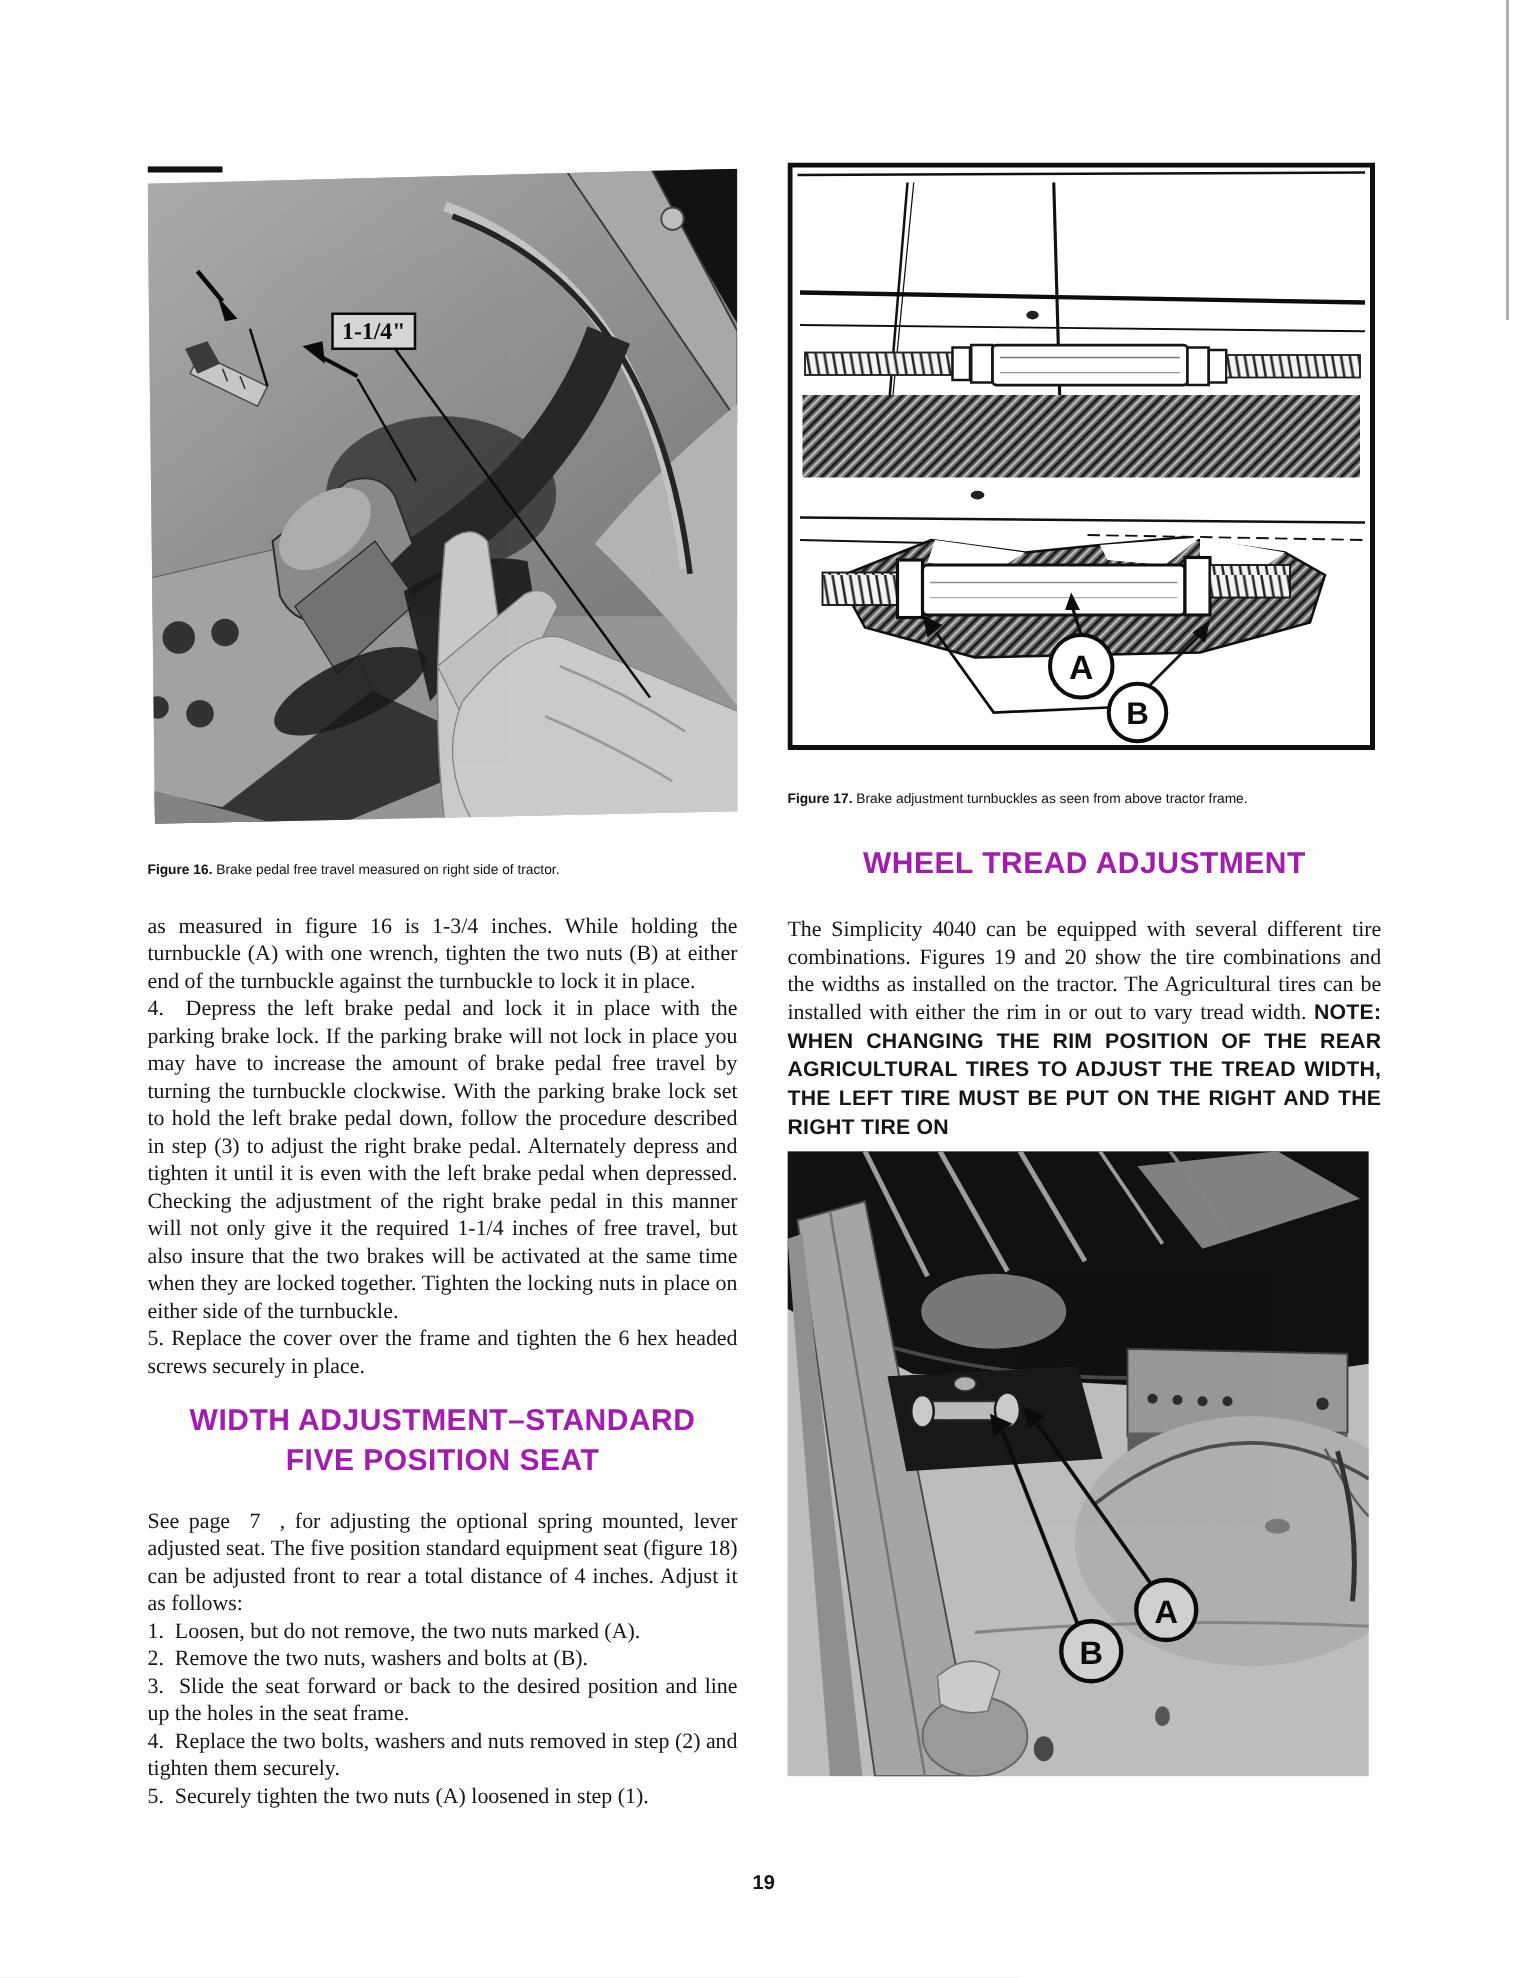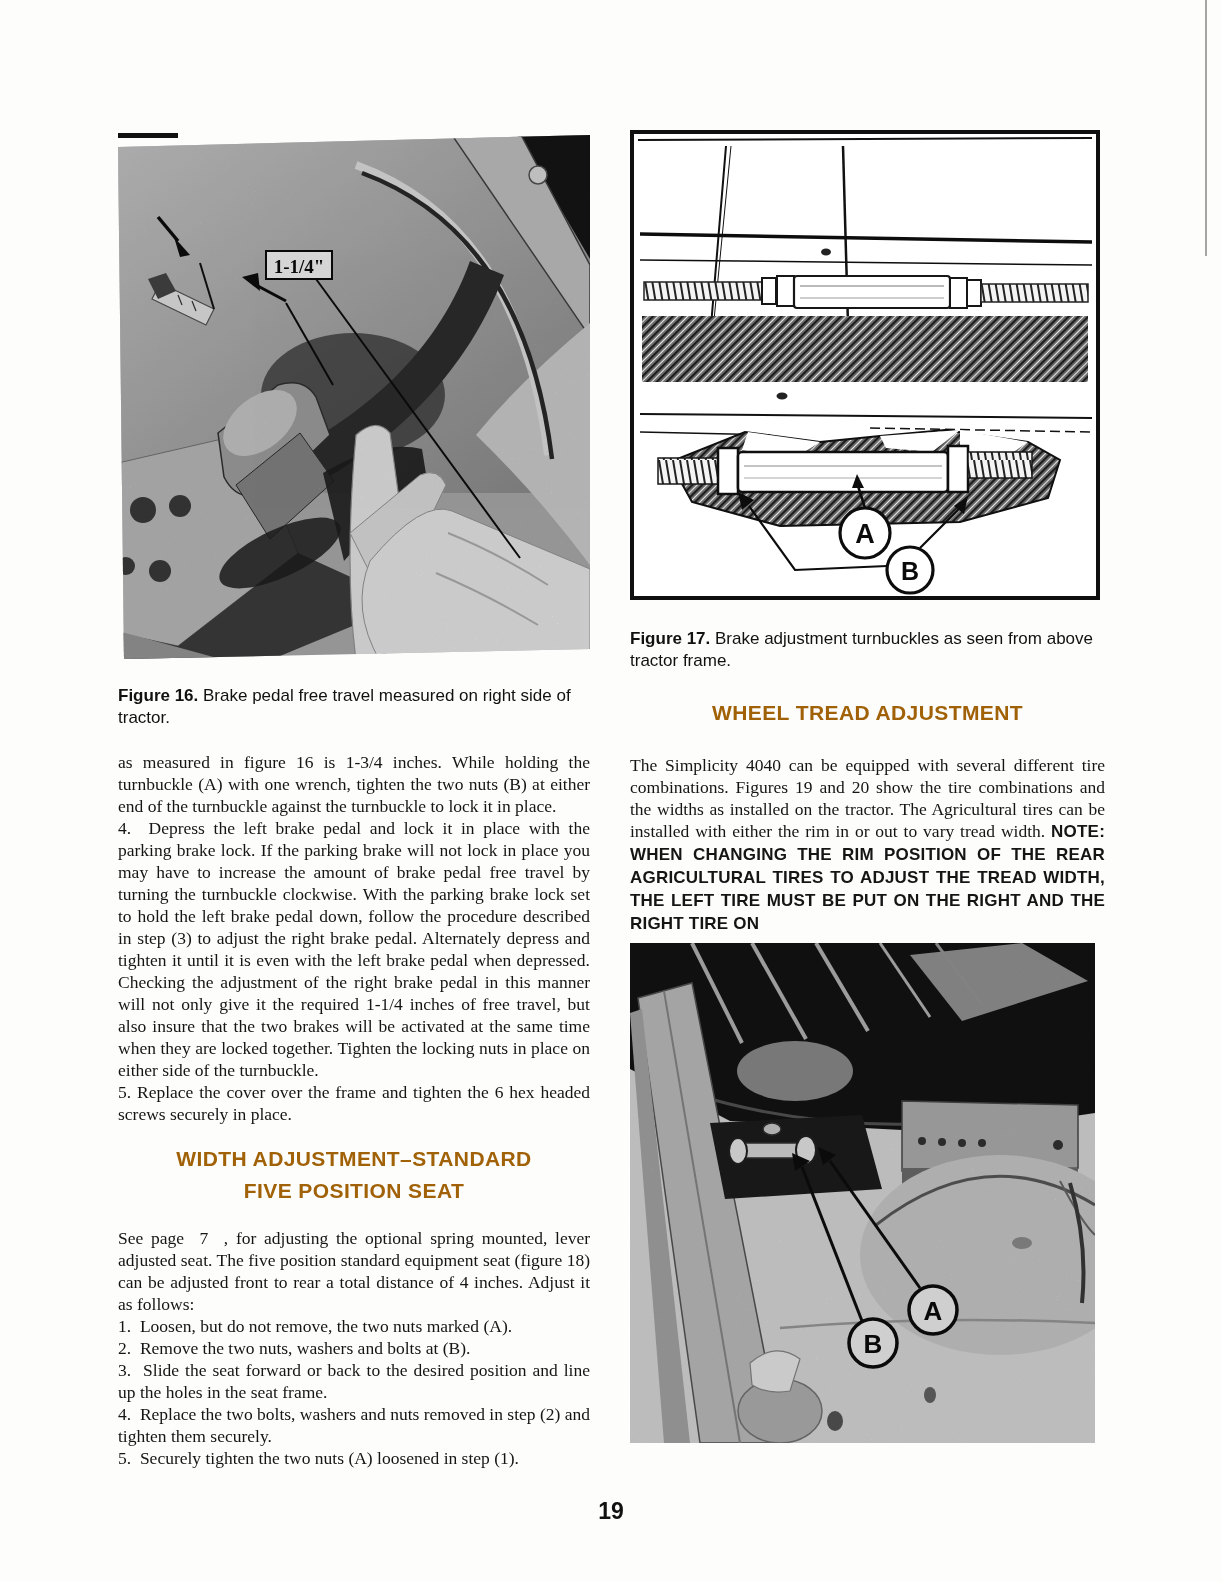--- a/index.html
+++ b/index.html
@@ -11,36 +11,36 @@
   .col { position:absolute; }
   .col-left  { left:118px; top:133px; width:472px; }
   .col-right { left:630px; top:130px; width:475px; }
 
   .body-para {
     font-size:17.5px; line-height:22px; text-align:justify; margin:0;
     color:#151515;
   }
   .caption {
     font-family:"Liberation Sans", sans-serif;
-    font-size:17px; line-height:22px; margin:0; color:#111;
+    font-size:11px; line-height:22px; margin:0; color:#111;
   }
   .caption b { font-weight:700; }
   .sec-heading {
     font-family:"Liberation Sans", sans-serif;
-    font-weight:700; font-size:21px; line-height:32px;
-    text-align:center; letter-spacing:0.4px; margin:0; color:#a16207;
+    font-weight:700; font-size:24px; line-height:32px;
+    text-align:center; letter-spacing:0.4px; margin:0; color:#a21caf;
   }
   .note-bold {
     font-family:"Liberation Sans", sans-serif;
     font-weight:700; font-size:17px; letter-spacing:0.2px;
   }
   .page-number {
     position:absolute; left:0; top:1498px; width:1222px;
     text-align:center; font-family:"Liberation Sans", sans-serif;
-    font-weight:700; font-size:23px; color:#111;
+    font-weight:700; font-size:16px; color:#111;
   }
   .edge-line {
     position:absolute; left:1205px; top:0; width:2px; height:256px;
     background:#8f8f8f; opacity:.8;
   }
   .fig-svg { display:block; }
   svg text.callout-letter {
     font-family:"Liberation Sans", sans-serif; font-weight:700;
     fill:#0b0b0b;
   }

